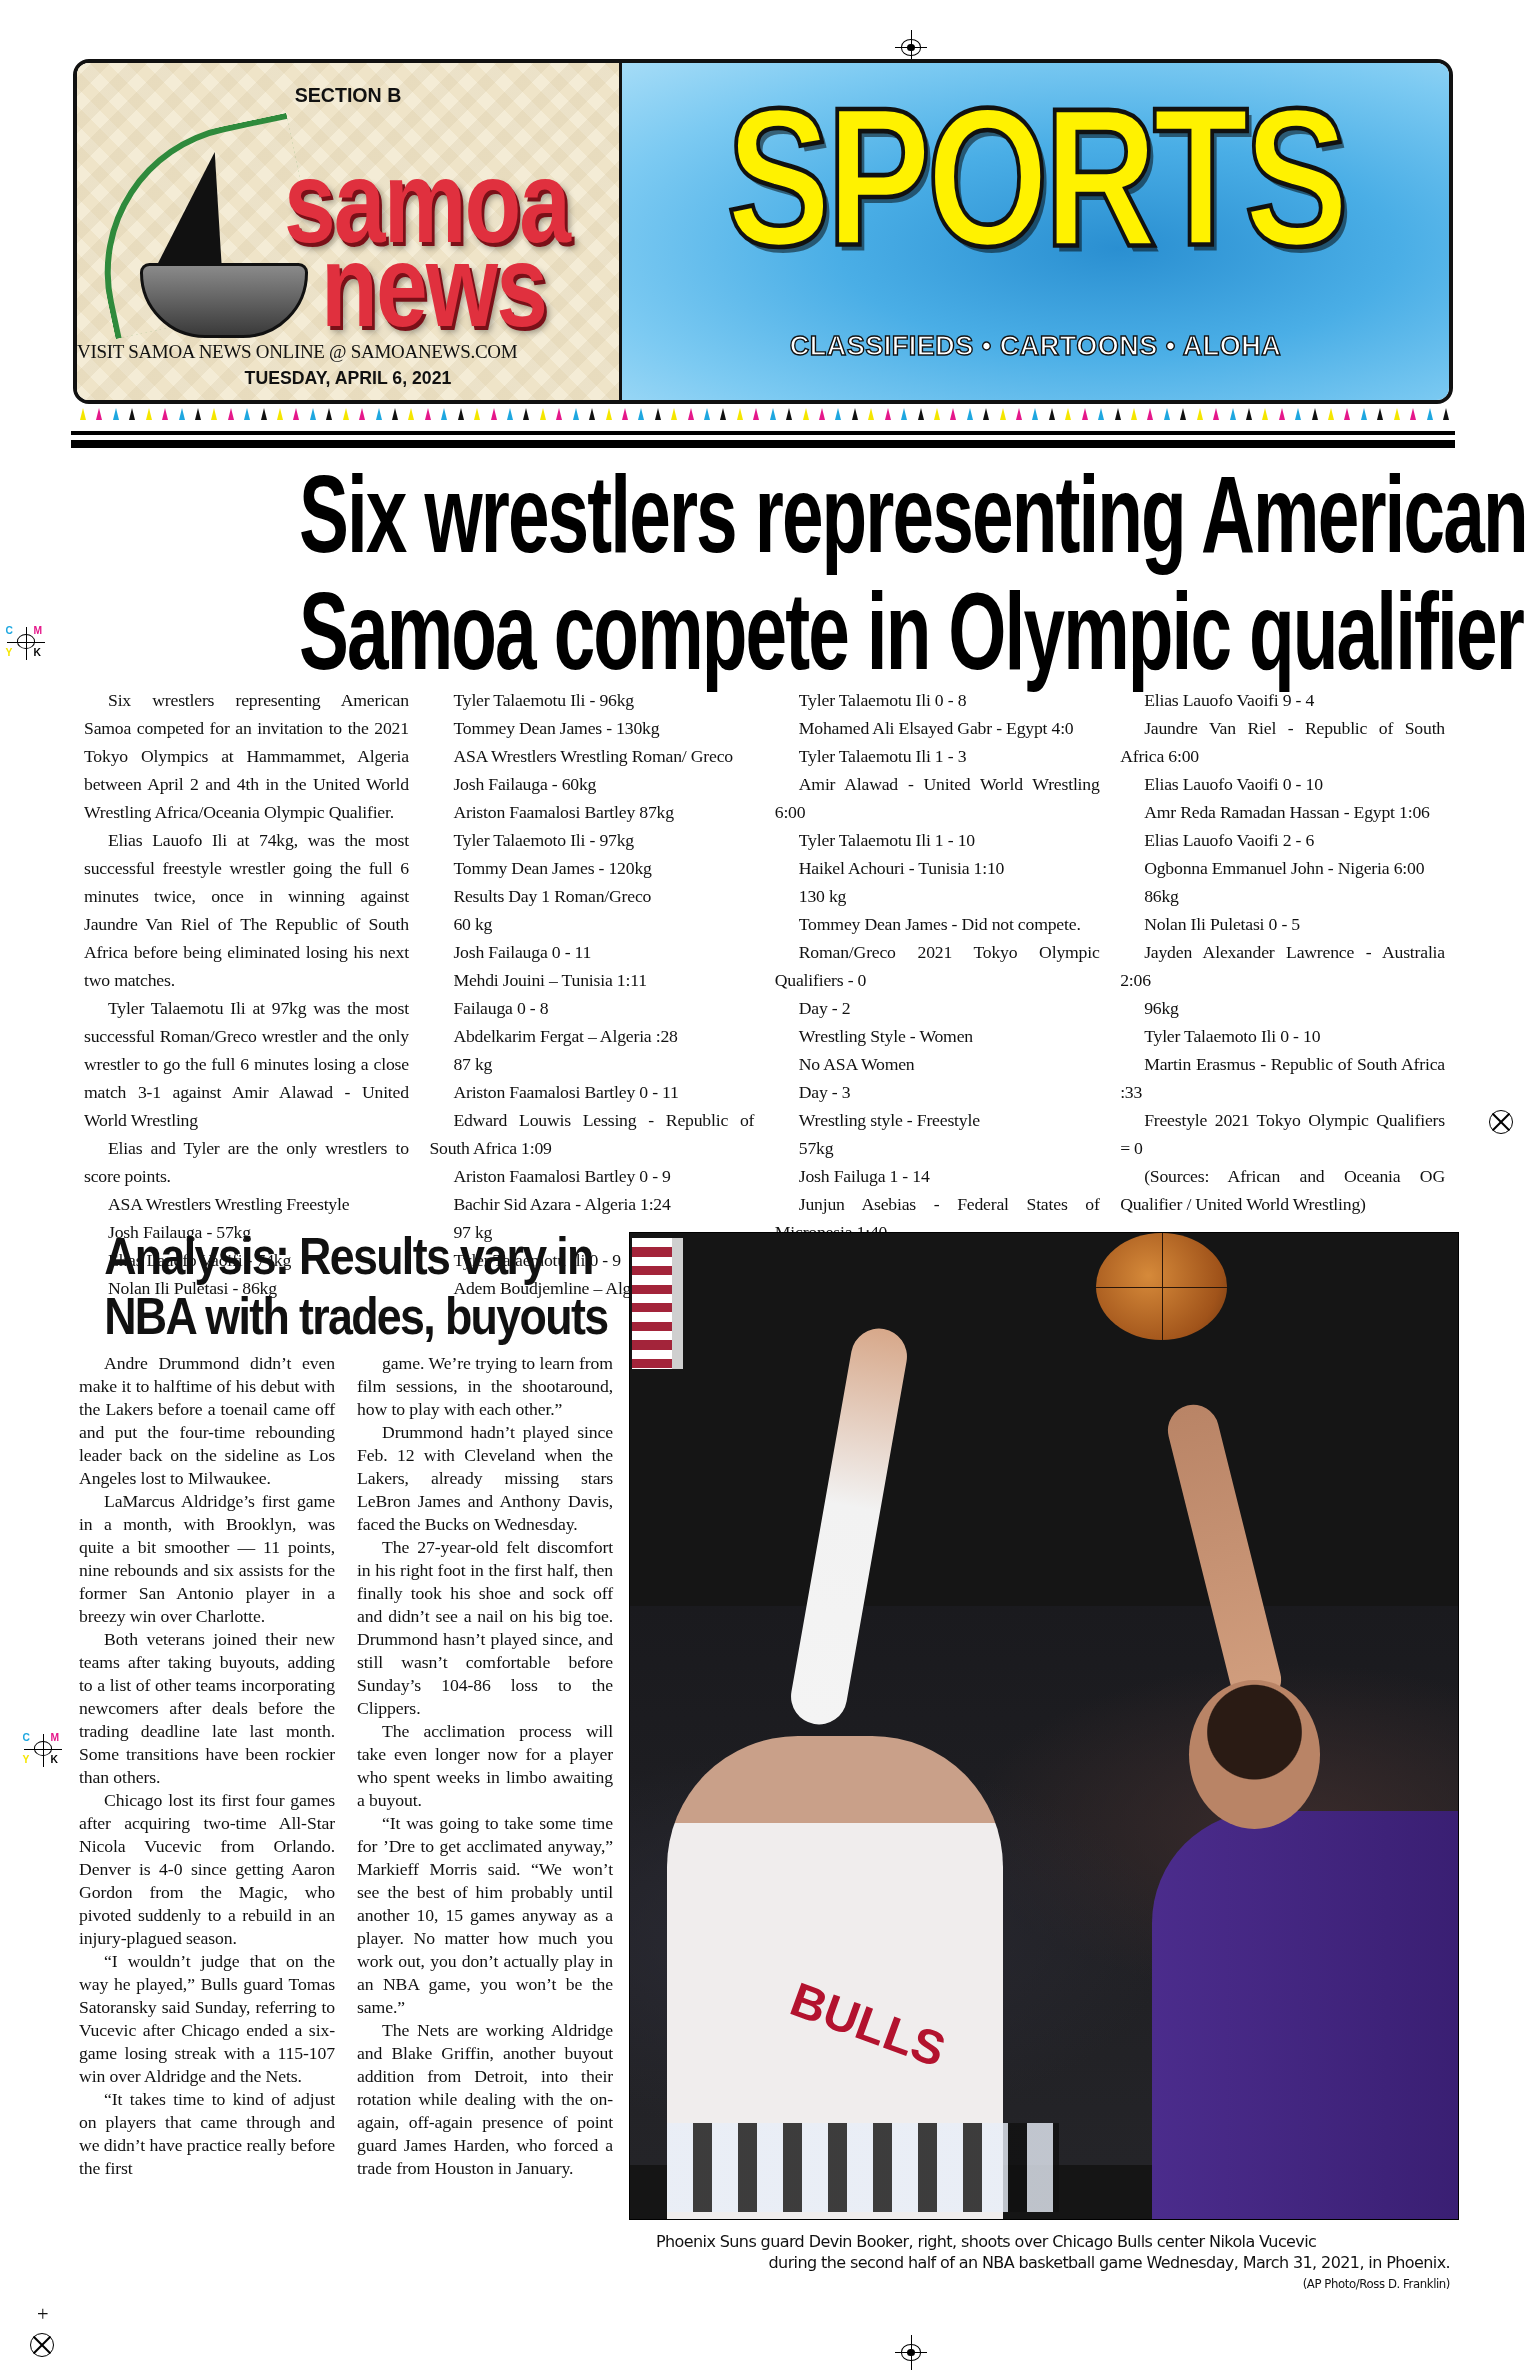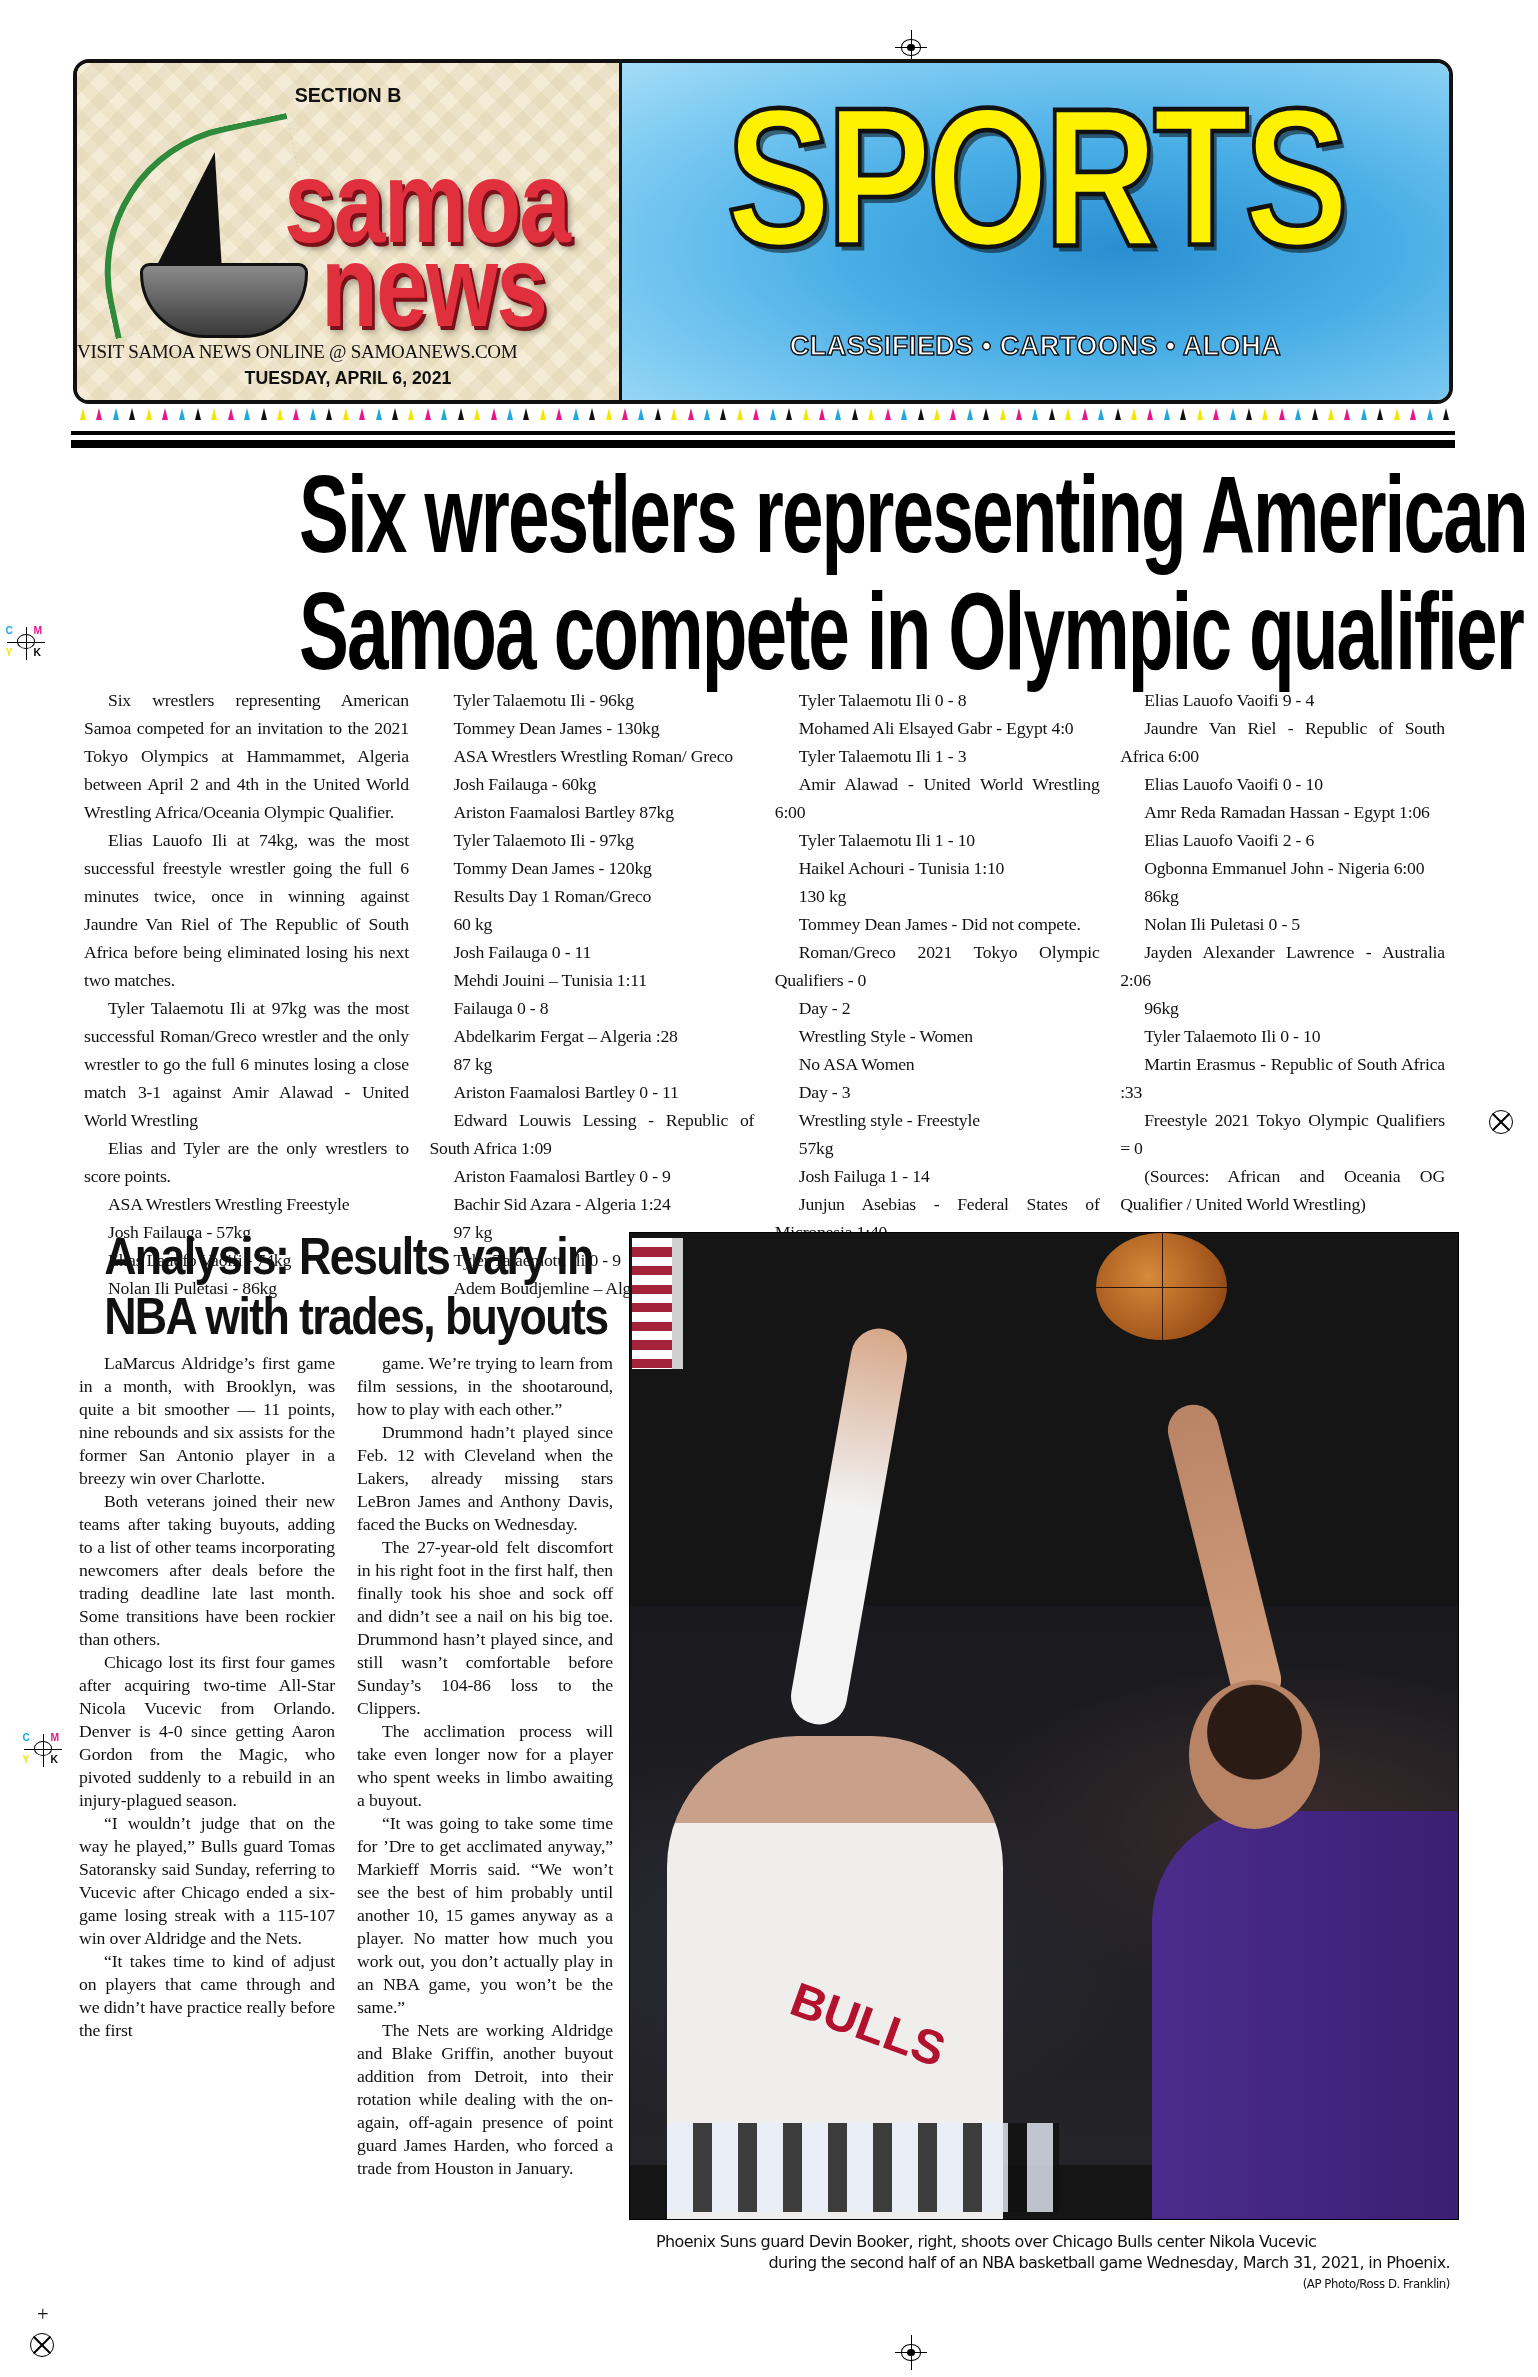--- a/index.html
+++ b/index.html
@@ -304,20 +304,21 @@
       <p>Freestyle 2021 Tokyo Olympic Qualifiers = 0</p>
       <p>(Sources: African and Oceania OG Qualifier / United World Wrestling)</p>
     </div>
 </div>
 
 <h2 class="nba-head">
   <span>Analysis: Results vary in</span>
   <span>NBA with trades, buyouts</span>
 </h2>
 <div class="nba-col c1" id="ncol1">
+    <p>Andre Drummond didn’t even make it to halftime of his debut with the Lakers before a toenail came off and put the four-time rebounding leader back on the sideline as Los Angeles lost to Milwaukee.</p>
     <p>LaMarcus Aldridge’s first game in a month, with Brooklyn, was quite a bit smoother — 11 points, nine rebounds and six assists for the former San Antonio player in a breezy win over Charlotte.</p>
     <p>Both veterans joined their new teams after taking buyouts, adding to a list of other teams incorporating newcomers after deals before the trading deadline late last month. Some transitions have been rockier than others.</p>
     <p>Chicago lost its first four games after acquiring two-time All-Star Nicola Vucevic from Orlando. Denver is 4-0 since getting Aaron Gordon from the Magic, who pivoted suddenly to a rebuild in an injury-plagued season.</p>
     <p>“I wouldn’t judge that on the way he played,” Bulls guard Tomas Satoransky said Sunday, referring to Vucevic after Chicago ended a six-game losing streak with a 115-107 win over Aldridge and the Nets.</p>
     <p>“It takes time to kind of adjust on players that came through and we didn’t have practice really before the first</p>
   </div>
 <div class="nba-col c2" id="ncol2">
     <p>game. We’re trying to learn from film sessions, in the shootaround, how to play with each other.”</p>
     <p>Drummond hadn’t played since Feb. 12 with Cleveland when the Lakers, already missing stars LeBron James and Anthony Davis, faced the Bucks on Wednesday.</p>
     <p>The 27-year-old felt discomfort in his right foot in the first half, then finally took his shoe and sock off and didn’t see a nail on his big toe. Drummond hasn’t played since, and still wasn’t comfortable before Sunday’s 104-86 loss to the Clippers.</p>

